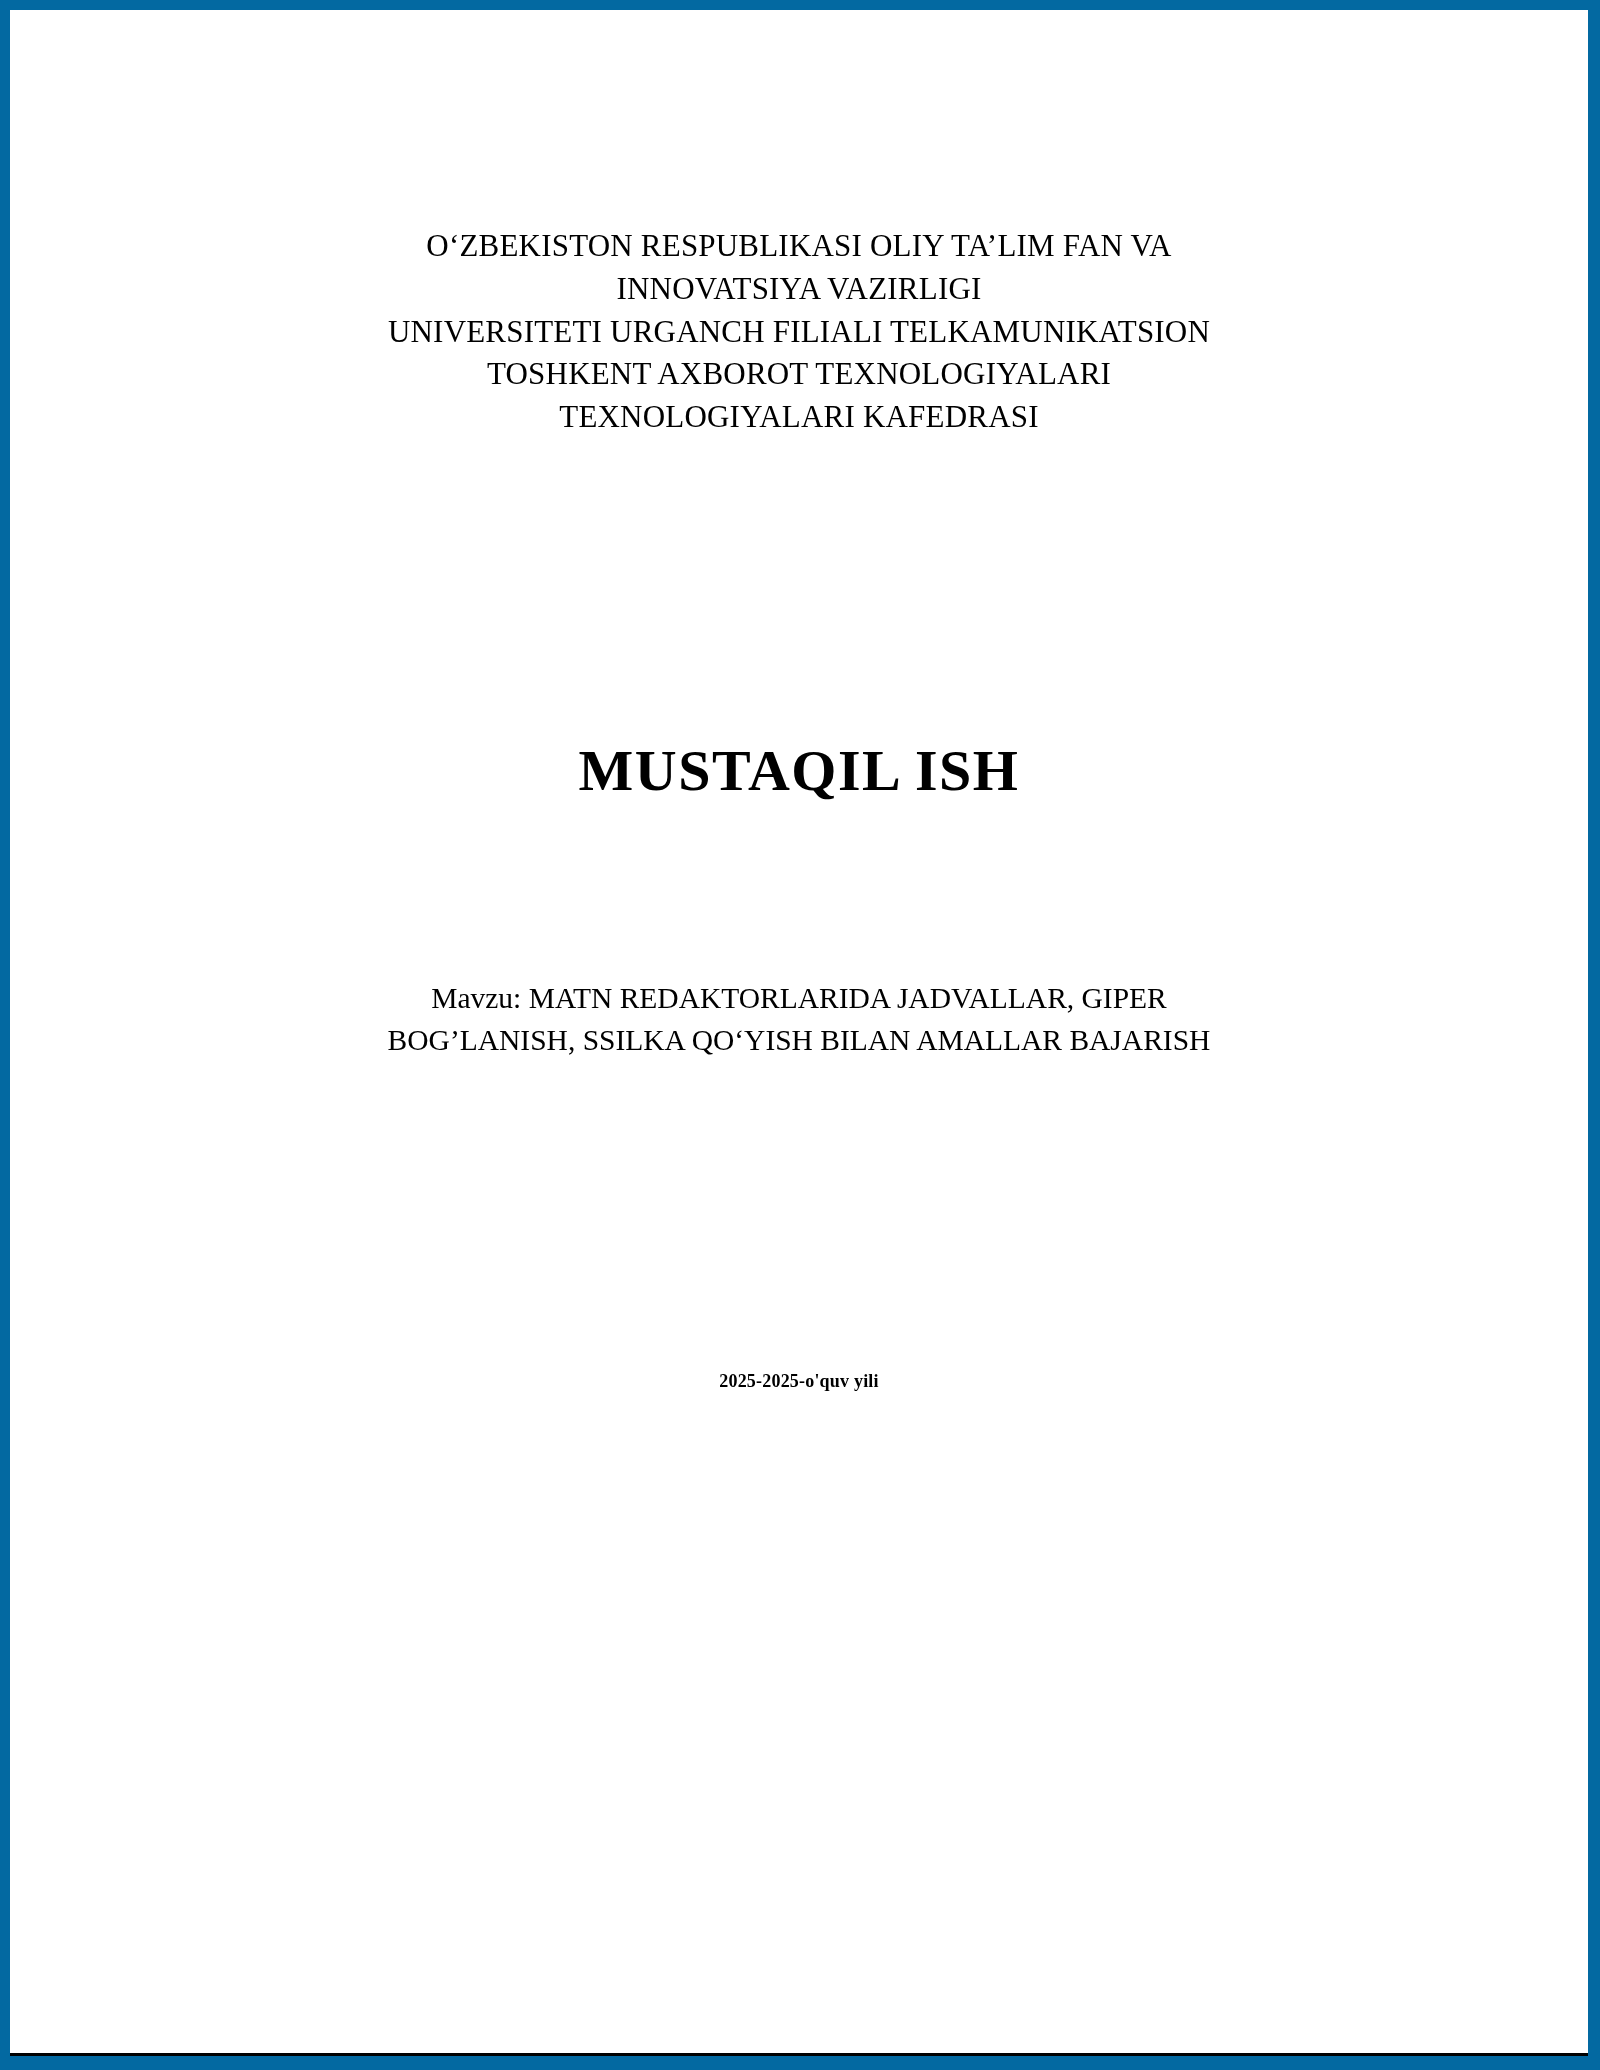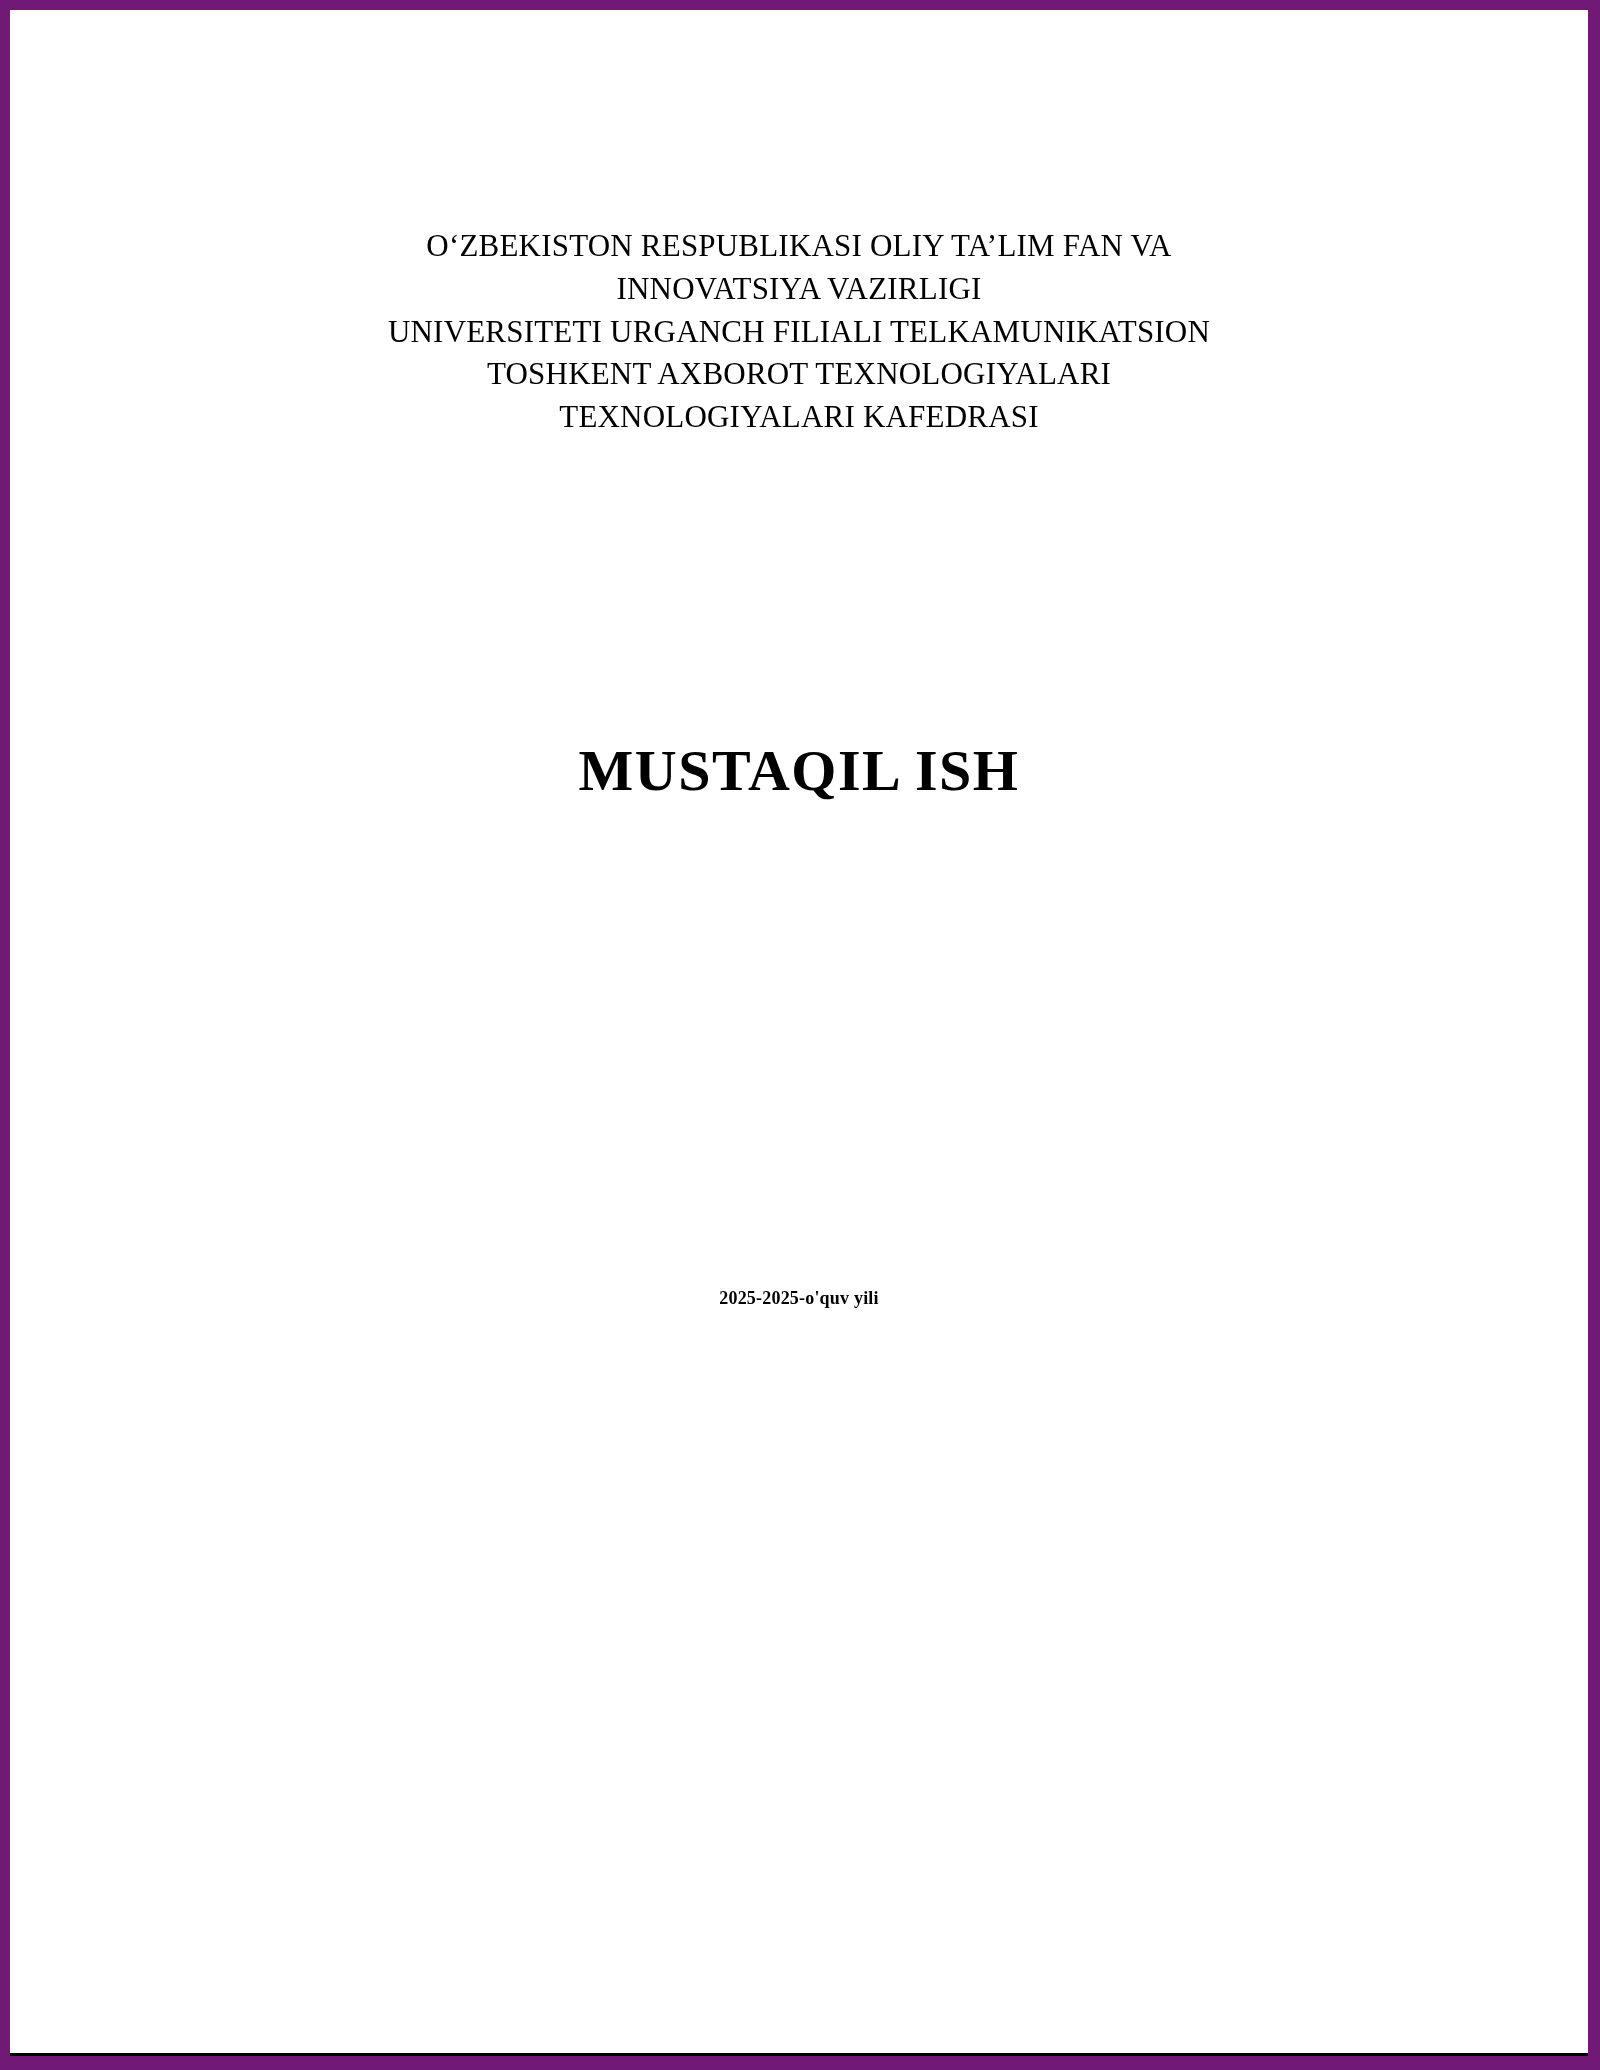--- a/index.html
+++ b/index.html
@@ -14,21 +14,21 @@
     color: #000000;
     display: flex;
     align-items: flex-start;
     justify-content: flex-start;
   }
 
   
   .canvas {
     width: 1600px;
     height: 2070px;
-    background: #701a75;
+    background: #0369a1;
     box-sizing: border-box;
     padding: 10px 12px 14px 10px;
   }
 
   .page-shadow-frame {
     width: 100%;
     height: 100%;
     box-sizing: border-box;
     background: #000000;
     display: flex;
@@ -115,20 +115,24 @@
           <span class="org-line">TOSHKENT AXBOROT TEXNOLOGIYALARI</span>
           <span class="org-line">TEXNOLOGIYALARI KAFEDRASI</span>
         </div>
 
         <div class="spacer-1"></div>
 
         <div class="doc-title">MUSTAQIL ISH</div>
 
         <div class="spacer-2"></div>
 
+        <div class="subject-block">
+          <span class="subject-line">Mavzu: MATN REDAKTORLARIDA JADVALLAR, GIPER</span>
+          <span class="subject-line">BOG’LANISH, SSILKA QO‘YISH BILAN AMALLAR BAJARISH</span>
+        </div>
 
         <div class="spacer-3"></div>
 
         <div class="year-line">2025-2025-o'quv yili</div>
 
       </div>
     </div>
   </div>
 </div>
 

